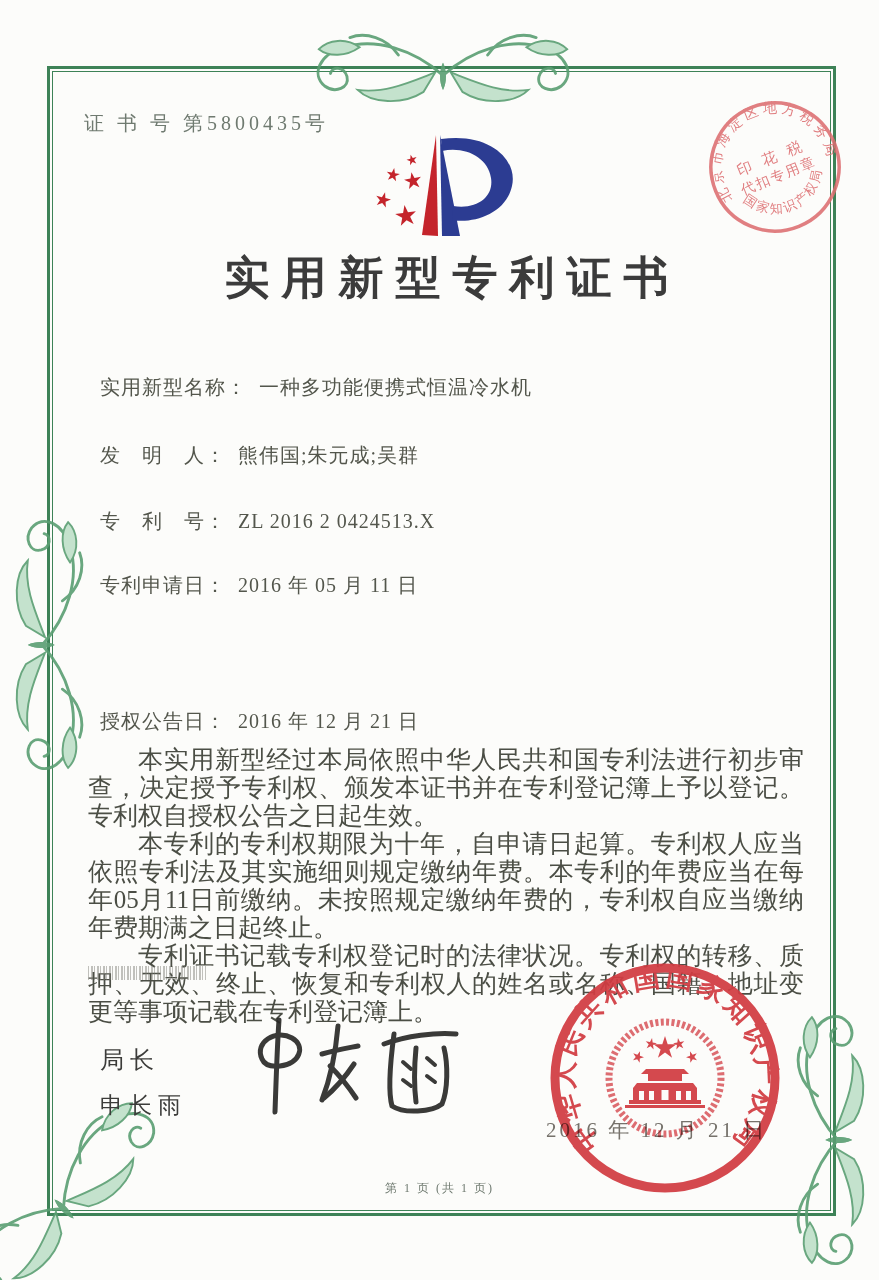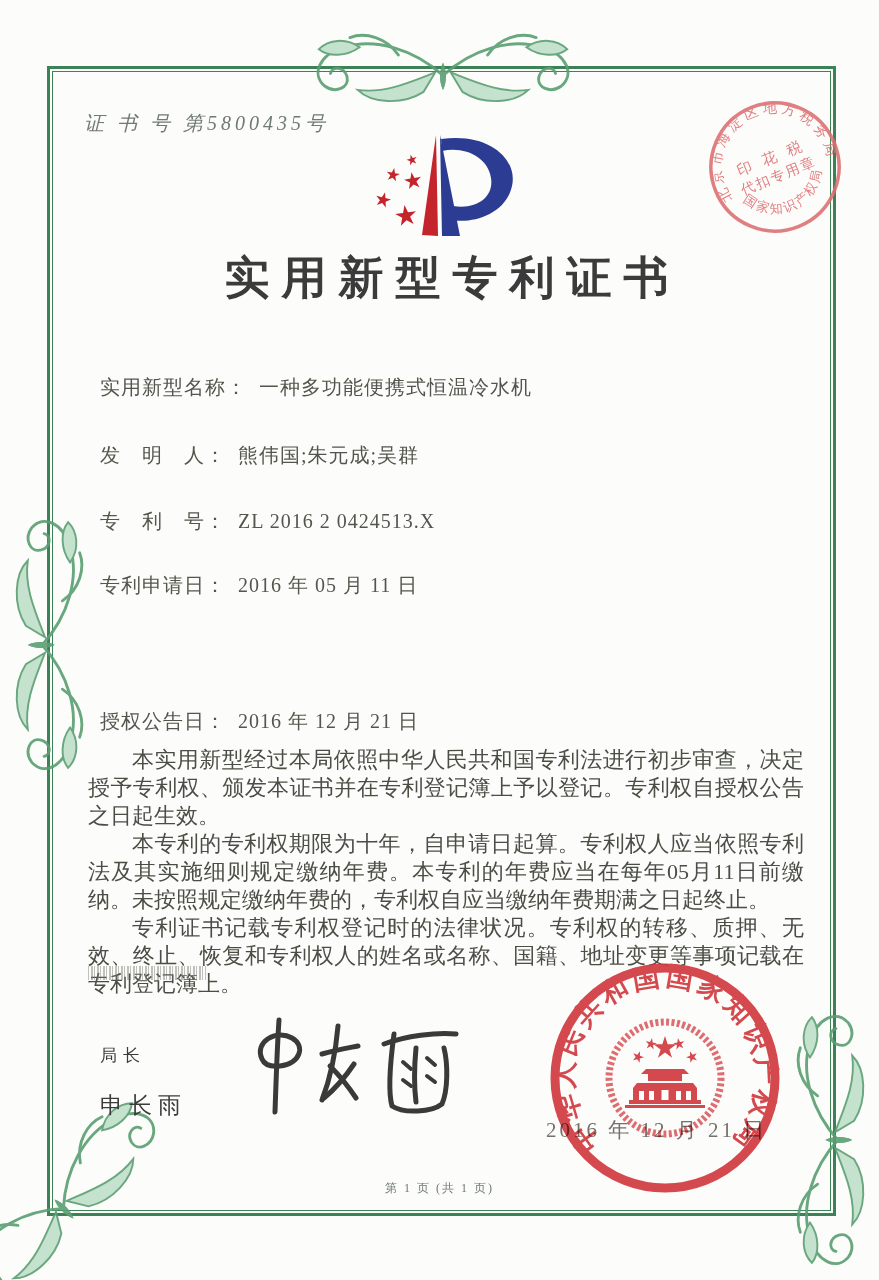--- a/index.html
+++ b/index.html
@@ -10,34 +10,34 @@
   .page{
     position:relative; width:879px; height:1280px; margin:0 auto;
     background:#fcfcfa; overflow:hidden;
     font-family:"Liberation Serif","DejaVu Serif",serif;
   }
   .frame{position:absolute; left:47px; top:66px; width:783px; height:1144px;
     border:3px solid var(--green); z-index:1;}
   .frame::after{content:""; position:absolute; inset:2px; border:1px solid var(--green);}
   .orn{position:absolute; z-index:2; opacity:.9;}
   .cert-no{position:absolute; left:84px; top:110px; font-size:20px; letter-spacing:4px;
-    color:var(--faded); z-index:3;font-style:italic;}
+    color:var(--faded); z-index:3;}
   .logo{position:absolute; left:338px; top:126px; width:215px; height:125px; z-index:3;}
   .stamp{position:absolute; left:700px; top:92px; width:150px; height:150px; z-index:4;}
   .title{position:absolute; left:0; top:248px; width:879px; margin:0; text-align:center;
     font-size:45px; letter-spacing:12px; font-weight:600; color:#3b3b3b; z-index:3;padding-left:13px;}
   .field-row{position:absolute; left:100px; font-size:20px; color:var(--text-gray);
     letter-spacing:1px; z-index:3; white-space:nowrap;}
   .fvalue{margin-left:12px;}
-  .body-text{position:absolute; left:88px; top:746px; width:716px; font-size:22px;
+  .body-text{position:absolute; left:88px; top:746px; width:716px; font-size:25px;
     line-height:28px; color:#4b4e45; text-align:justify; z-index:3;}
   .body-text p{margin:0; text-indent:2em;}
   .barcode{position:absolute; left:88px; top:966px; width:118px; height:14px; opacity:.45; z-index:3;
     background:repeating-linear-gradient(90deg,#77776f 0 1px,transparent 1px 3px,#77776f 3px 5px,transparent 5px 6px);}
-  .officer-title{position:absolute; left:100px; top:1044px; font-size:17px; color:#3c3c3a;
+  .officer-title{position:absolute; left:100px; top:1044px; font-size:24px; color:#3c3c3a;
     letter-spacing:6px; z-index:3;}
   .officer-name{position:absolute; left:100px; top:1090px; font-size:23px; color:#3c3c3a;
     letter-spacing:6px; z-index:3;}
   .signature{position:absolute; left:246px; top:1014px; width:220px; height:105px; z-index:3;}
   .seal{position:absolute; left:545px; top:958px; width:240px; height:240px; z-index:4; opacity:.93;}
   .seal-date{position:absolute; left:546px; top:1116px; font-size:21px; color:#77736d;
     letter-spacing:3px; z-index:5; mix-blend-mode:multiply; white-space:nowrap;}
   .footer{position:absolute; left:0; top:1180px; width:879px; text-align:center;
     font-size:12px; color:var(--faded); letter-spacing:2px; z-index:3;}
   svg text{font-family:"Liberation Serif","DejaVu Serif",serif;}

